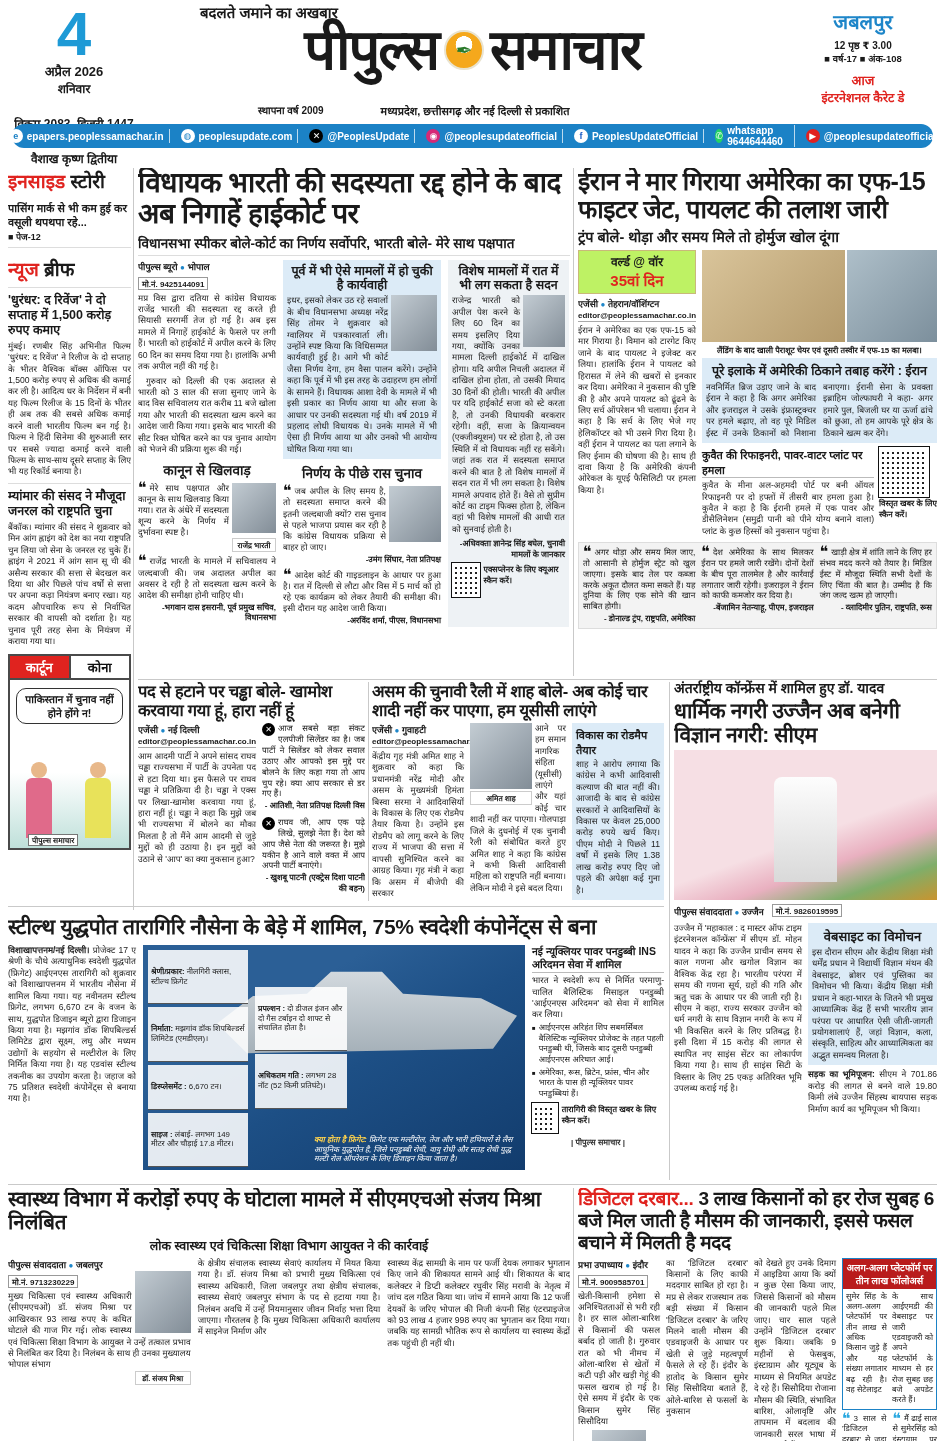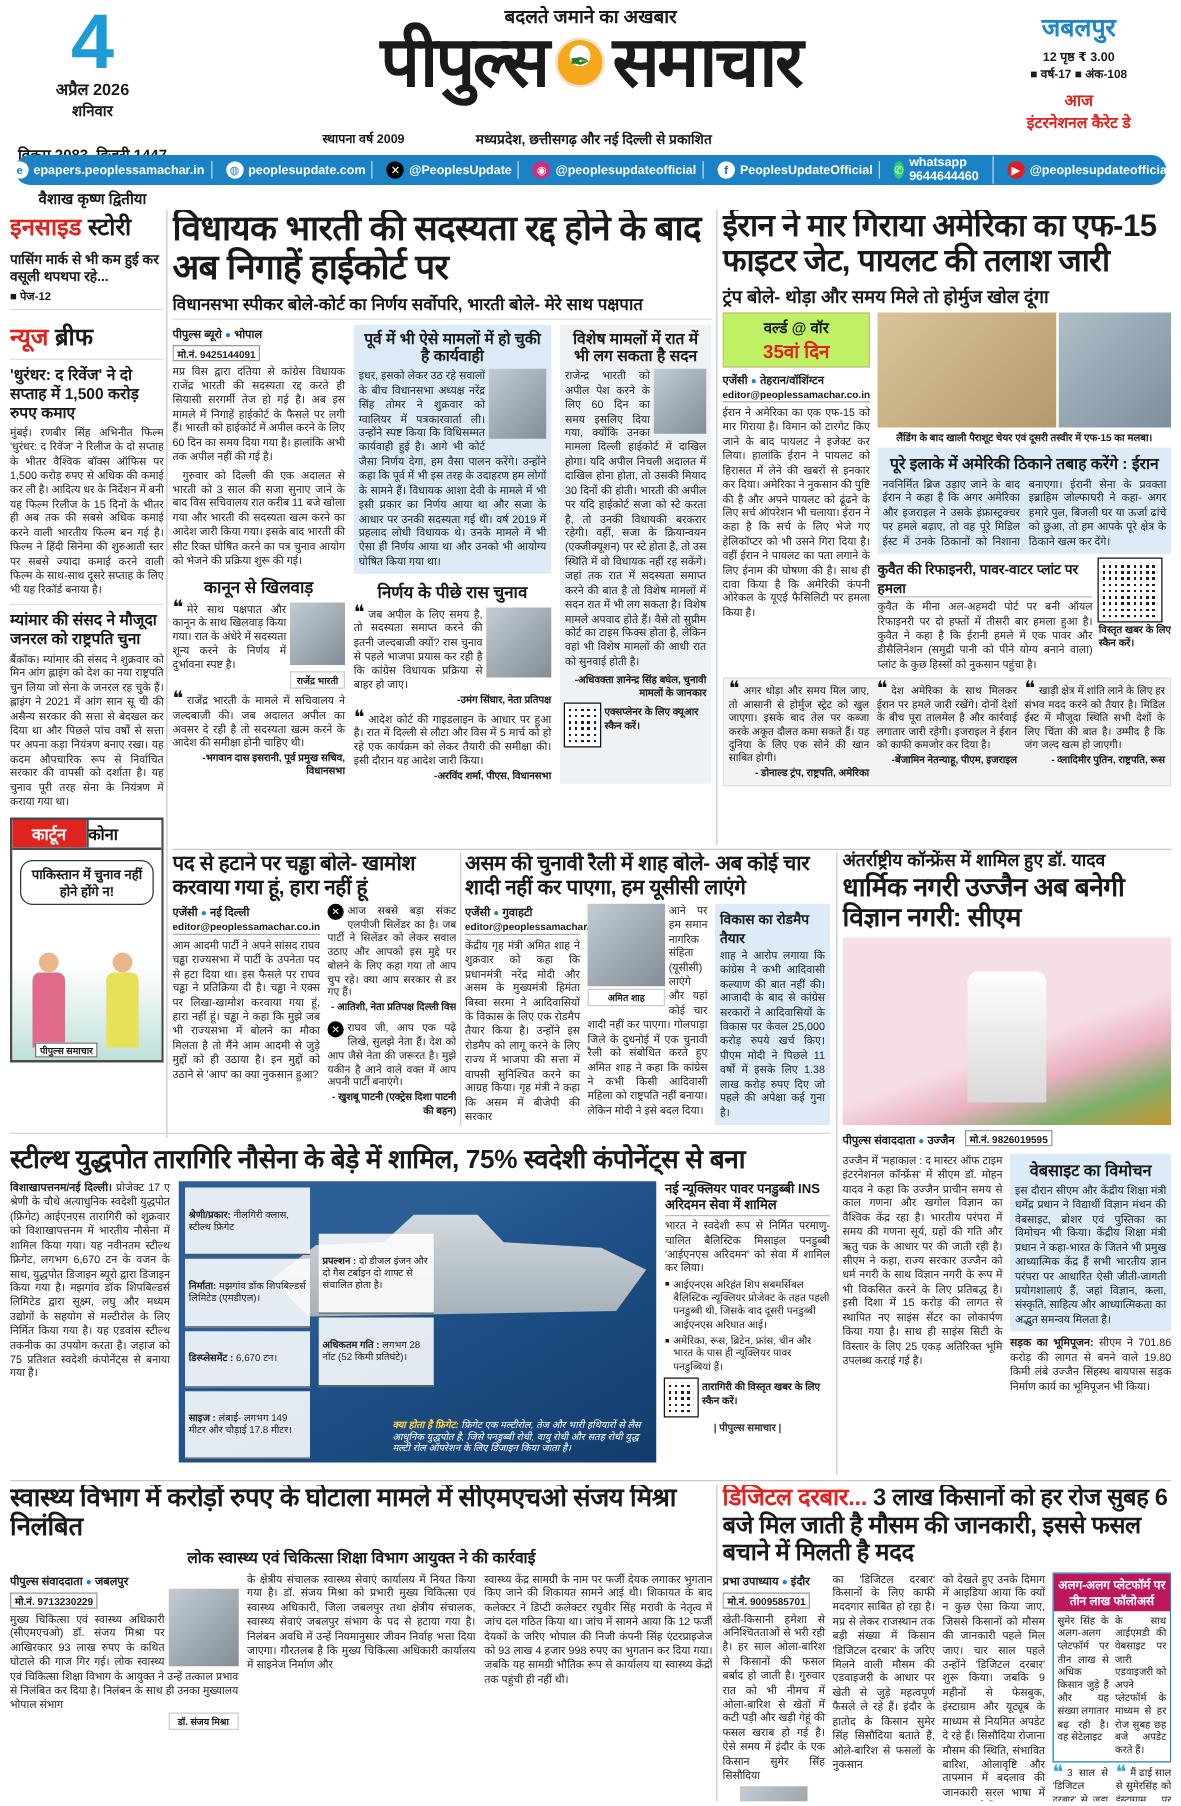--- a/index.html
+++ b/index.html
@@ -5,21 +5,21 @@
   * { margin:0; padding:0; box-sizing:border-box; }
   body { background:#e8e8e8; font-family:"Liberation Sans","DejaVu Sans",sans-serif; }
   #page { position:relative; width:945px; height:1445px; background:#fff; margin:0 auto; overflow:hidden; color:#1a1a1a; }
 
   
   .mh-date { position:absolute; left:14px; top:6px; width:120px; text-align:center; }
   .mh-day { font-size:62px; font-weight:900; color:#1e9ad6; line-height:0.9; }
   .mh-month { font-size:13px; font-weight:900; }
   .mh-week { font-size:12px; font-weight:900; }
   .mh-cal { font-size:12px; font-weight:700; margin-top:18px; }
-  .mh-center { position:absolute; left:200px; width:545px; top:2px; text-align:center; }
+  .mh-center { position:absolute; left:200px; width:545px; top:2px; }
   .mh-tagline { font-size:15px; font-weight:900; }
   .mh-logo { display:flex; align-items:center; justify-content:center; gap:6px; line-height:1; }
   .mh-logo-text { font-size:56px; font-weight:900; letter-spacing:-2px; }
   .nib { width:40px; height:40px; border-radius:50%; background:radial-gradient(circle at 50% 35%,#fff 0 28%,#f5a81c 29% 100%); border:2px solid #e9e3cf; display:flex; align-items:center; justify-content:center; font-size:20px; color:#2a7a2a; }
   .mh-founded { position:absolute; left:258px; top:103px; font-size:10px; font-weight:800; }
   .mh-published { position:absolute; left:330px; top:103px; width:290px; text-align:center; font-size:11px; font-weight:800; }
   .mh-right { position:absolute; right:8px; top:8px; width:148px; text-align:center; }
   .mh-city { font-size:20px; font-weight:900; color:#1e86c9; }
   .mh-price { font-size:10px; font-weight:800; margin-top:3px; }
   .mh-vol { font-size:9.5px; font-weight:800; }
@@ -58,21 +58,21 @@
   
   .sidebar { position:absolute; left:8px; top:168px; width:123px; height:742px; overflow:hidden; }
   .sec-title { font-size:19px; font-weight:900; margin-bottom:4px; }
   .sec-title .red { color:#e0231f; }
   .inside-item { font-size:11px; font-weight:800; line-height:1.25; border-bottom:1px solid #ddd; padding:4px 0; }
   .inside-page { font-size:9px; font-weight:800; margin-top:2px; }
   .brief-head { font-size:12.5px; font-weight:900; line-height:1.2; margin:5px 0 3px; border-top:1px solid #ddd; padding-top:5px; }
   .cartoon { border:2px solid #4a4a4a; margin-top:7px; }
   .cartoon-hd { display:flex; }
   .cartoon-hd .c1 { background:#e0231f; color:#fff; font-weight:900; font-size:13px; flex:1; text-align:center; padding:2px 0; }
-  .cartoon-hd .c2 { background:#fff; color:#111; font-weight:900; font-size:13px; flex:1; padding:2px 0; border-left:2px solid #4a4a4a; }
+  .cartoon-hd .c2 { background:#fff; color:#111; font-weight:900; font-size:13px; flex:1; text-align:center; padding:2px 0; border-left:2px solid #4a4a4a; }
   .cartoon-body { position:relative; height:170px; background:linear-gradient(180deg,#ffffff 0 55%,#bfe0da 100%); border-top:2px solid #4a4a4a; }
   .bubble { position:absolute; left:6px; right:6px; top:8px; border:1.5px solid #333; border-radius:10px; background:#fff; font-size:10.5px; font-weight:800; text-align:center; padding:3px; }
   .fig { position:absolute; bottom:10px; width:26px; height:60px; border-radius:6px 6px 0 0; }
   .fig::before { content:""; position:absolute; top:-16px; left:5px; width:16px; height:16px; border-radius:50%; background:#e8b88a; }
   .cartoon-credit { position:absolute; left:18px; bottom:2px; font-size:7.5px; font-weight:800; border:1px solid #777; background:#fff; padding:0 3px; }
 
   
   .lead { position:absolute; left:138px; top:168px; width:432px; height:510px; overflow:hidden; }
   .lead-head { font-size:28px; font-weight:900; line-height:1.1; letter-spacing:-0.5px; }
   .lead-sub { font-size:13.5px; font-weight:800; margin-top:4px; border-bottom:1px solid #ddd; padding-bottom:3px; }
@@ -162,21 +162,21 @@
   .bot-sub { font-size:12.5px; font-weight:800; text-align:center; margin:3px 0 4px; }
   .health-cols { display:flex; gap:7px; }
   .health-c { flex:1; }
   .darbar { position:absolute; left:578px; top:1188px; width:359px; height:253px; overflow:hidden; }
   .darbar-head { font-size:19px; font-weight:900; line-height:1.15; letter-spacing:-0.3px; }
   .darbar-head .red { color:#e0231f; }
   .darbar-cols { display:flex; gap:6px; margin-top:4px; }
   .darbar-c { width:82px; }
   .darbar-c4 { flex:1; }
   .follow-box { border:1px solid #1b82c6; }
-  .follow-title { background:#be185d; color:#fff; font-size:9.5px; font-weight:900; text-align:center; padding:2px; }
+  .follow-title { background:#b91c1c; color:#fff; font-size:9.5px; font-weight:900; text-align:center; padding:2px; }
   .follow-body { display:flex; gap:5px; padding:3px; font-size:8px; line-height:1.3; text-align:justify; }
   .follow-body > div { flex:1; }
   .dq-row { display:flex; gap:6px; margin-top:4px; }
   .dq { flex:1; font-size:8px; line-height:1.3; text-align:justify; }
   .dq .qmark { color:#29a8e0; }
 </style>
 </head>
 <body>
 
 <div id="page">

